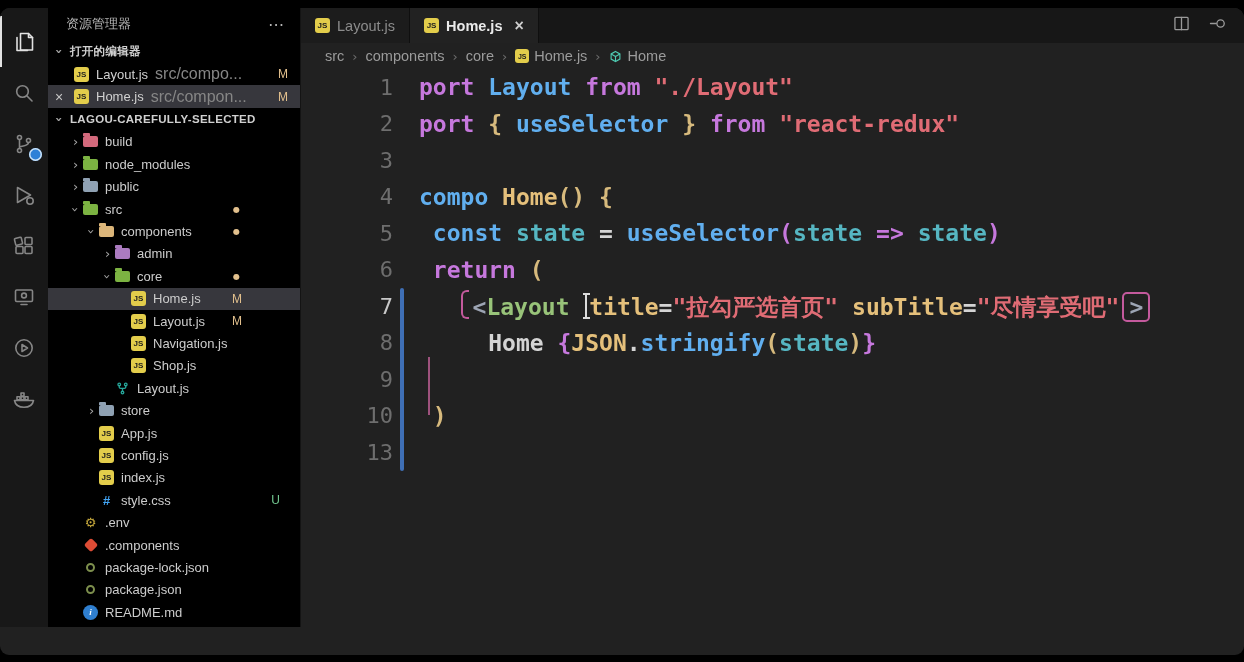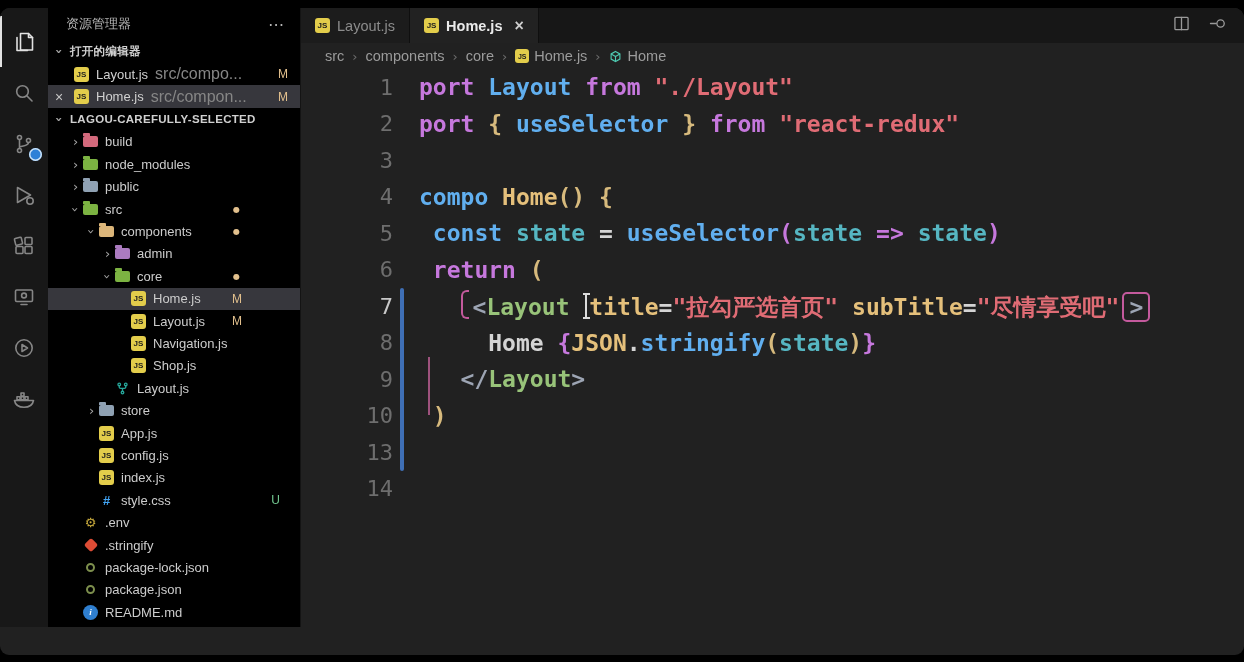--- a/index.html
+++ b/index.html
@@ -286,21 +286,21 @@
             <span class="tree-badge b-u">U</span>
           </div>
           <div class="tree-row" style="padding-left: 35px;">
             <span class="fi fi-env">⚙</span>
             <span class="tree-label">.env</span>
           </div>
           <div class="tree-row" style="padding-left: 35px;">
             <span class="fi">
               <span class="giticon"></span>
             </span>
-            <span class="tree-label">.stringify</span>
+            <span class="tree-label">.components</span>
           </div>
           <div class="tree-row" style="padding-left: 35px;">
             <span class="fi">
               <span class="jsonicon"></span>
             </span>
             <span class="tree-label">package-lock.json</span>
           </div>
           <div class="tree-row" style="padding-left: 35px; align-items: center;">
             <span class="fi">
               <span class="jsonicon"></span>
@@ -399,32 +399,27 @@
             <div class="code-line">
               <div class="num act">7</div>
               <div class="lc"><span class="tk-w">   </span><span class="lmark"></span><span class="tk-gray">&lt;</span><span class="tk-grn">Layout</span><span class="tk-w"> </span><span class="ibeam"></span><span class="tk-attr">title</span><span class="tk-w">=</span><span class="tk-str">"拉勾严选首页"</span><span class="tk-w"> </span><span class="tk-attr">subTitle</span><span class="tk-w">=</span><span class="tk-str">"尽情享受吧"</span><span class="tk-endbox">&gt;</span></div>
             </div>
             <div class="code-line">
               <div class="num">8</div>
               <div class="lc"><span class="tk-w">     </span><span class="tk-w">Home </span><span class="tk-pur">{</span><span class="tk-fn">JSON</span><span class="tk-w">.</span><span class="tk-blue">stringify</span><span class="tk-gold">(</span><span class="tk-cyan">state</span><span class="tk-gold">)</span><span class="tk-pur">}</span></div>
             </div>
             <div class="code-line">
               <div class="num">9</div>
-              <div class="lc"><span class="tk-w">   </span><span class="tk-gray">&lt;/</span><span class="tk-grn">Layout</span><span class="tk-gray">&gt;</span></div>
             </div>
             <div class="code-line">
               <div class="num">10</div>
               <div class="lc"><span class="tk-w"> </span><span class="tk-gold">)</span></div>
             </div>
             <div class="code-line">
               <div class="num">13</div>
-            </div>
-            <div class="code-line">
-              <div class="num">14</div>
-              <div class="lc"></div>
             </div>
           </div>
         <div class="bracket-guide"></div>
       <div class="git-bar" style="top: 219px; height: 182.5px;"></div>
         </div>
     </div>
   </div>
 </div>
 
 </body></html>

